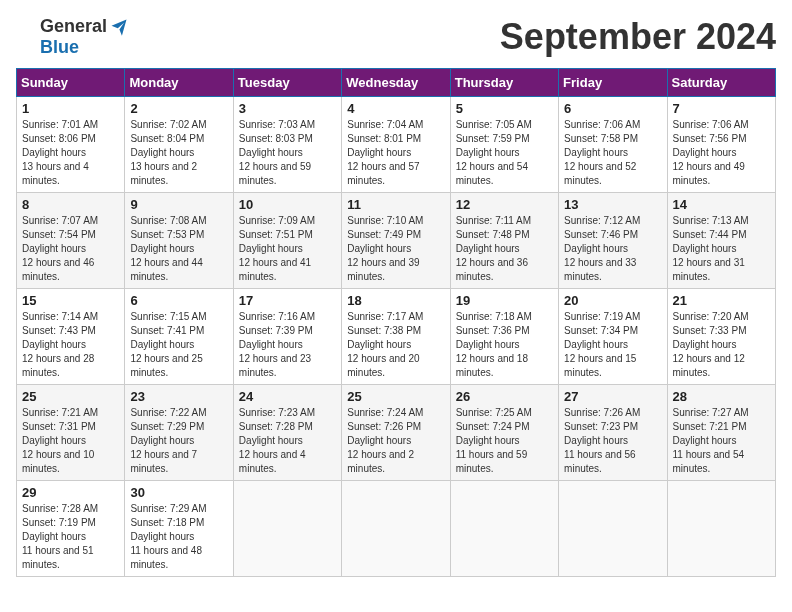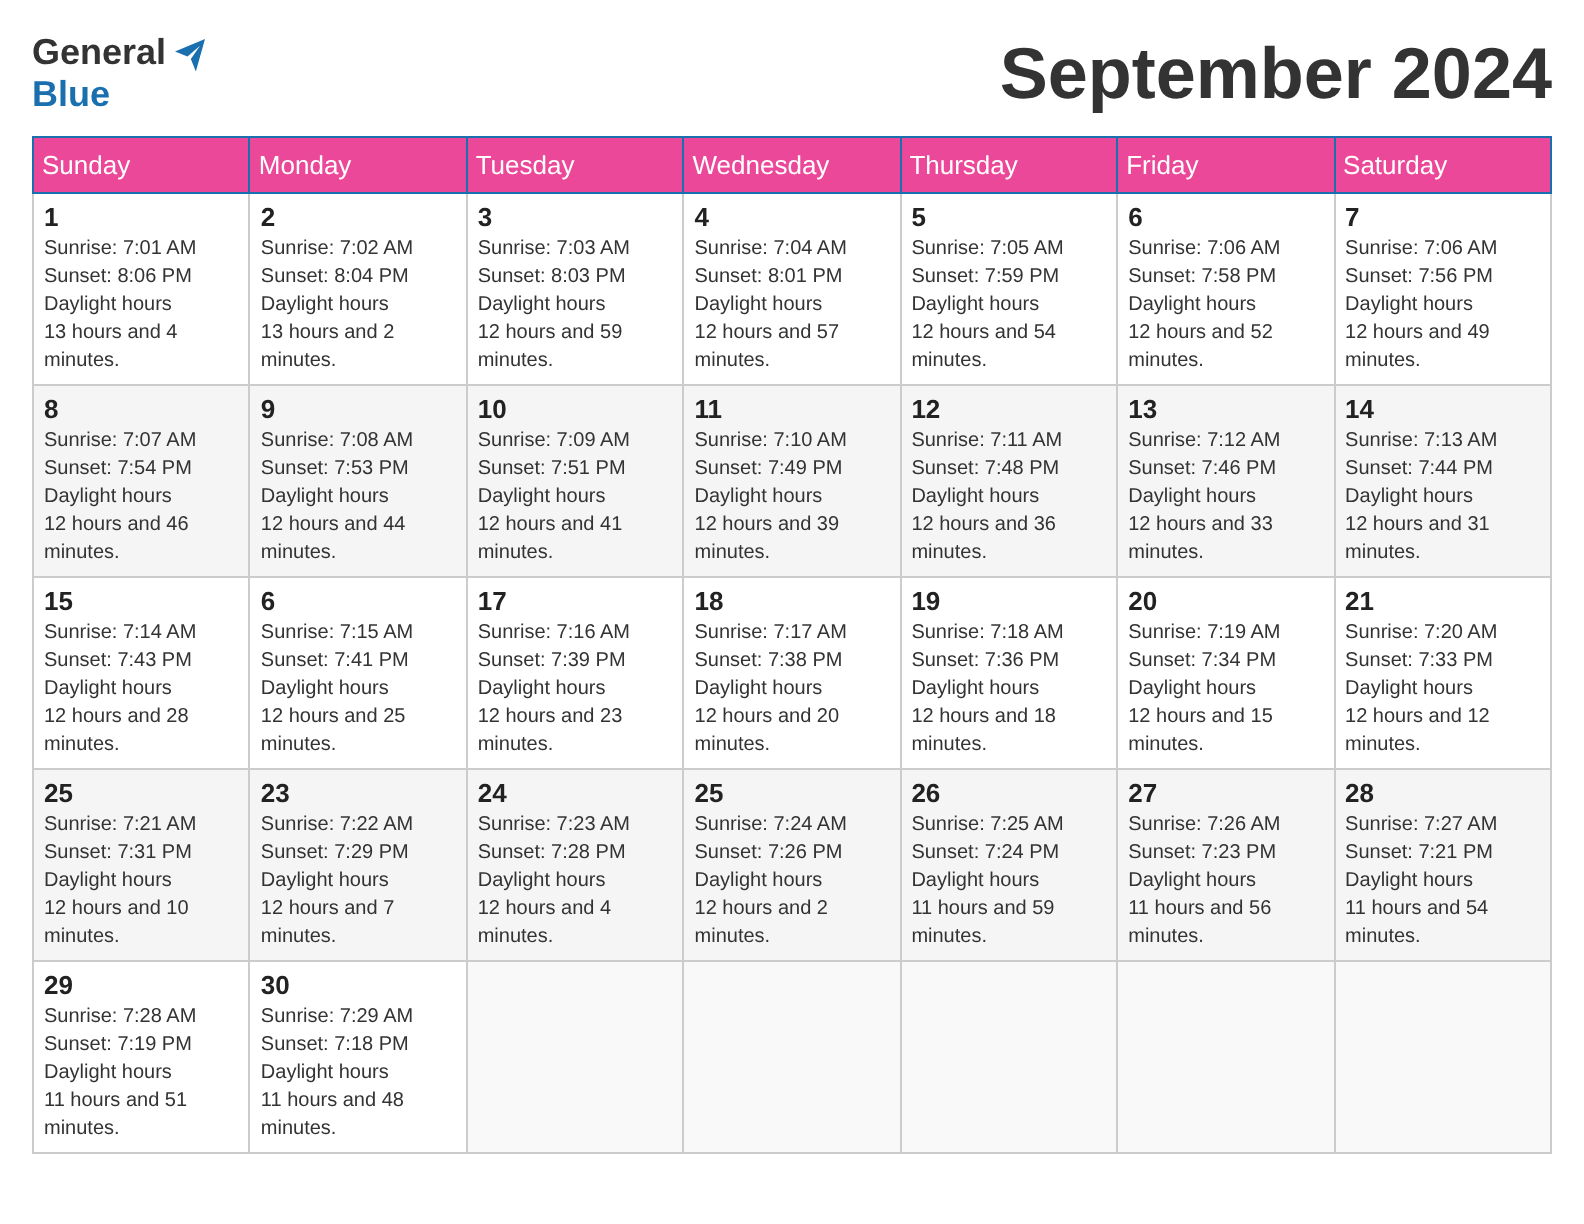--- a/index.html
+++ b/index.html
@@ -8,20 +8,21 @@
       background: #fff;
       width: 792px;
       min-height: 612px;
       padding: 16px;
     }
     .header {
       display: flex;
       justify-content: space-between;
       align-items: flex-start;
       margin-bottom: 10px;
+      margin-left: 24px;
     }
     .logo {
       display: flex;
       flex-direction: column;
       align-items: flex-start;
     }
     .logo-text {
       display: flex;
       align-items: center;
     }
@@ -51,26 +52,26 @@
     .location {
       font-size: 16px;
       color: #555;
     }
     .calendar {
       width: 100%;
       border-collapse: collapse;
       font-size: 11px;
     }
     .calendar th {
-      background-color: #ec4899;
+      background-color: #701a75;
       color: white;
       padding: 6px 4px;
       text-align: left;
       font-size: 13px;
-      font-weight: normal;
+      font-weight: bold;
       border: 1px solid #1a6faf;
     }
     .calendar td {
       border: 1px solid #ccc;
       padding: 4px 5px;
       vertical-align: top;
       width: calc(100% / 7);
       min-height: 80px;
       background: #fff;
     }

